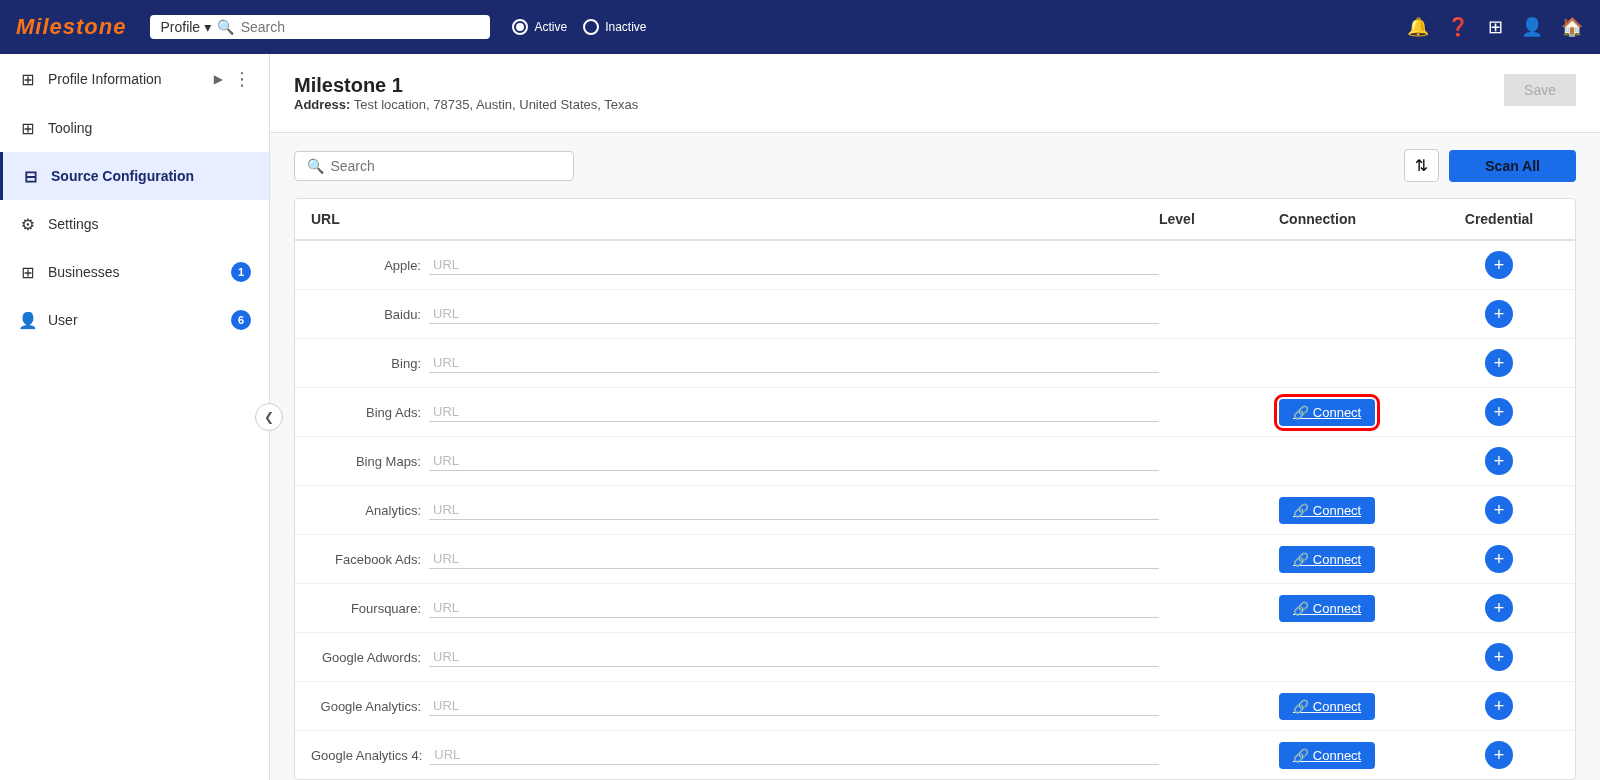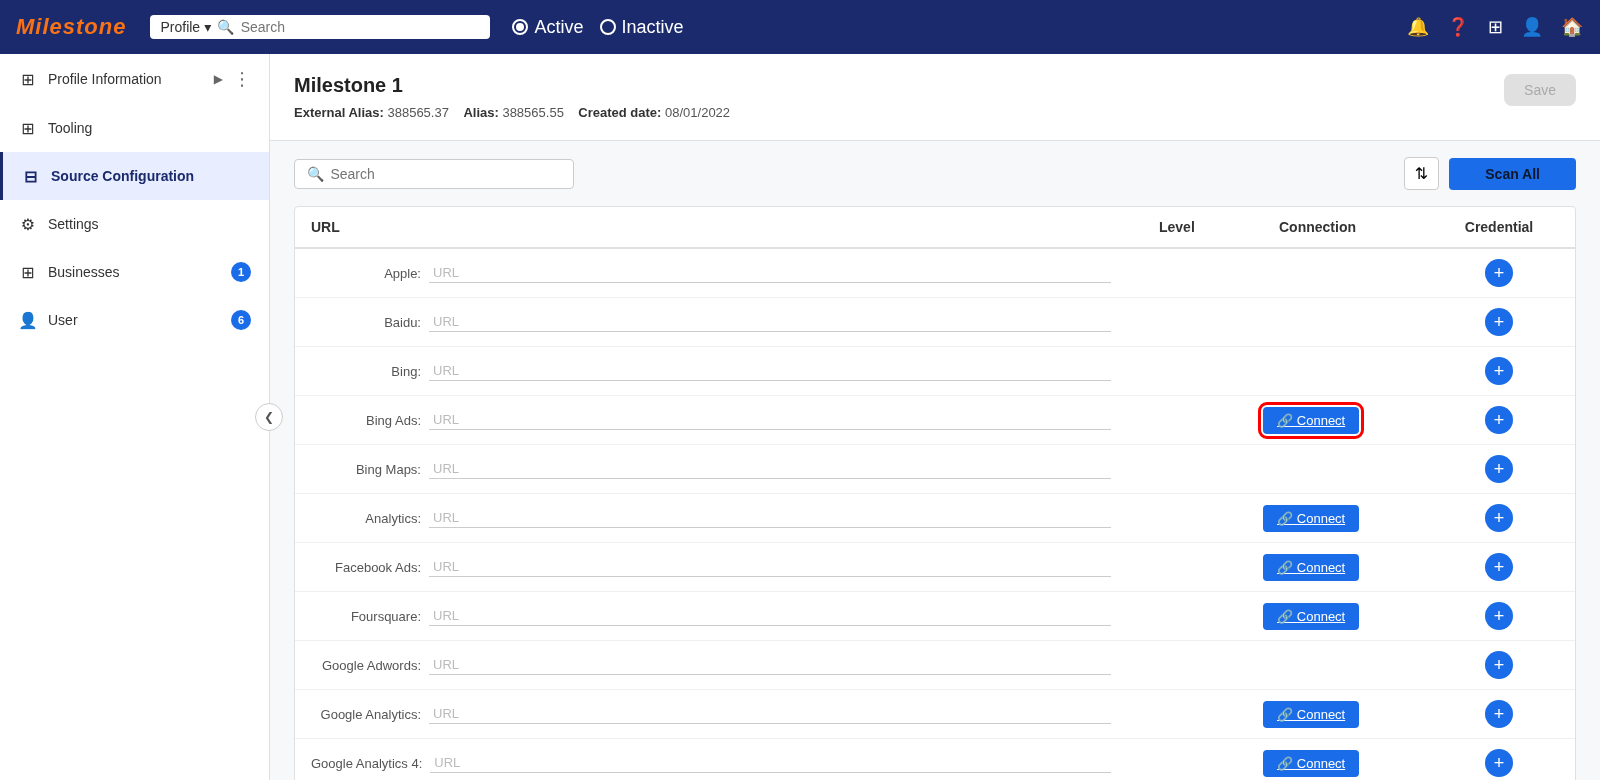--- a/index.html
+++ b/index.html
@@ -52,21 +52,21 @@
       display: flex;
       align-items: center;
       gap: 16px;
       margin-left: 10px;
     }
     .radio-option {
       display: flex;
       align-items: center;
       gap: 6px;
       color: white;
-      font-size: 18px;
+      font-size: 12px;
       cursor: pointer;
     }
     .radio-circle {
       width: 16px;
       height: 16px;
       border-radius: 50%;
       border: 2px solid white;
       background: transparent;
       display: flex;
       align-items: center;
@@ -183,37 +183,37 @@
     .profile-header {
       background: white;
       padding: 20px 24px 16px 24px;
       border-bottom: 1px solid #e0e0e0;
       position: relative;
     }
     .profile-title {
       font-size: 20px;
       font-weight: bold;
       color: #222;
-      margin-bottom: 8px;
+      margin-bottom: 0;
     }
     .profile-meta {
       font-size: 13px;
       color: #555;
       margin-bottom: 4px;
     }
     .profile-meta strong { color: #333; }
     .save-btn {
       position: absolute;
       top: 20px;
       right: 24px;
       background: #e0e0e0;
       color: #aaa;
       border: none;
       padding: 8px 20px;
-      border-radius: 8px;
+      border-radius: 0;
       font-size: 14px;
       cursor: not-allowed;
     }
 
     
     .content {
       padding: 16px 24px;
     }
 
     
@@ -278,21 +278,20 @@
       font-weight: bold;
       color: #333;
       font-size: 14px;
     }
     .table-row {
       display: grid;
       grid-template-columns: 1fr 120px 160px 120px;
       padding: 10px 16px;
       border-bottom: 1px solid #f0f0f0;
       align-items: center;
-      gap: 16px;
     }
     .table-row:last-child { border-bottom: none; }
     .source-cell {
       display: flex;
       align-items: center;
       gap: 8px;
     }
     .source-label {
       font-size: 13px;
       color: #555;
@@ -424,28 +423,22 @@
       <span class="badge">6</span>
     </div>
       <div class="collapse-btn">❮</div>
   </aside>
 
   <main class="main">
 
     <div class="profile-header">
       <div class="profile-title">Milestone 1</div>
       <div class="profile-meta">
-        <strong>External Alias:</strong>
-        <span>388565.37</span>
-        &nbsp;&nbsp;
-        <strong>Alias:</strong>
-        <span>388565.55</span>
-        &nbsp;&nbsp;
-        <strong>Created date:</strong>
-        <span>08/01/2022</span>
+        <strong>Address:</strong>
+        <span>Test location, 78735, Austin, United States, Texas</span>
       </div>
       <button class="save-btn">Save</button>
     </div>
 
     <div class="content">
 
       <div class="toolbar">
         <div class="search-box">
           <span style="color:#999;">🔍</span>
           <input type="text" placeholder="Search" style="">

